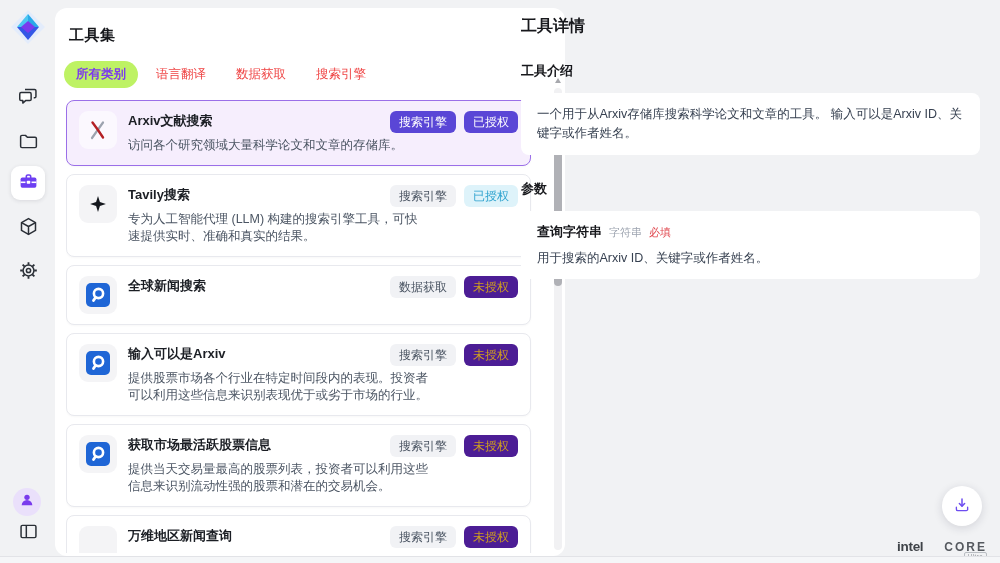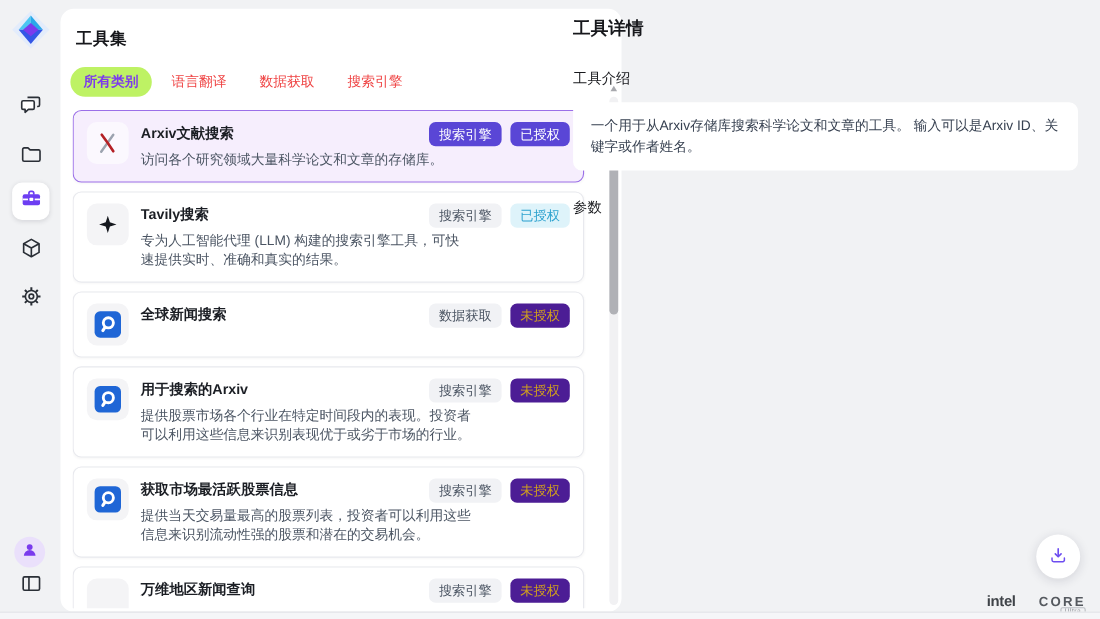--- a/index.html
+++ b/index.html
@@ -44,21 +44,21 @@
   .b-yellow{ background:#4c1d95; color:#cf9f1f; }
   .card-desc { font-size:12.5px; color:#4b5563; line-height:17.5px; margin-top:4px; max-width:300px; }
   
   .scrollbar { position:absolute; right:3px; top:80px; bottom:6px; width:8px; }
   .scroll-arrow { position:absolute; top:-10px; left:1px; width:0; height:0; border-left:3.5px solid transparent; border-right:3.5px solid transparent; border-bottom:5px solid #a7a8ad; }
   .scroll-track { position:absolute; inset:0; background:#f1f1f3; border-radius:4px; }
   .scroll-thumb { position:absolute; left:0; top:8px; width:8px; height:190px; background:#b0b1b6; border-radius:4px; }
   
   .detail { position:absolute; left:513px; right:0; top:0; bottom:7px; padding:16px 20px 0 8px; }
   .detail-title { font-size:16px; font-weight:bold; }
-  .section-heading { font-size:13px; font-weight:normal; margin-top:25px; }
+  .section-heading { font-size:13px; font-weight:bold; margin-top:25px; }
   .white-box { background:#fff; border-radius:8px; margin-top:13px; padding:12px 16px; }
   .intro-text { font-size:12.5px; color:#374151; line-height:1.5; }
   .param-line { display:flex; align-items:baseline; gap:7px; }
   .param-name { font-size:13px; font-weight:bold; color:#17181c; }
   .param-type { font-size:11px; color:#9ca3af; }
   .param-required { font-size:11px; color:#e0484f; }
   .param-desc { font-size:12.5px; color:#374151; margin-top:9px; }
   
   .fab { position:absolute; right:18px; bottom:37px; width:40px; height:40px; border-radius:50%; background:#fff; box-shadow:0 2px 10px rgba(30,30,60,.14); display:flex; align-items:center; justify-content:center; cursor:pointer; border:none; }
   .fab svg { width:18px; height:18px; }
@@ -209,21 +209,21 @@
   <div class="card">
     <div class="tile">
           <svg width="26" height="26" viewBox="0 0 26 26">
             <rect x="1" y="1" width="24" height="24" rx="5" fill="#1f66d6"></rect>
             <circle cx="13.5" cy="11.5" r="4.6" fill="none" stroke="#fff" stroke-width="2.6"></circle>
             <path d="M10.5 15.5l-2 3" stroke="#fff" stroke-width="2.8" stroke-linecap="round"></path>
           </svg>
         </div>
     <div class="card-main">
       <div class="card-top">
-        <div class="card-title">用于搜索的Arxiv</div>
+        <div class="card-title">输入可以是Arxiv</div>
         <div class="card-badges">
           <span class="badge cat b-gray">搜索引擎</span>
           <span class="badge auth b-yellow">未授权</span>
         </div>
       </div>
       <div class="card-desc">提供股票市场各个行业在特定时间段内的表现。投资者可以利用这些信息来识别表现优于或劣于市场的行业。</div>
     </div>
   </div>
 
   <div class="card">
@@ -270,20 +270,28 @@
 
 <div class="detail">
   <div class="detail-title">工具详情</div>
 
   <div class="section-heading">工具介绍</div>
   <div class="white-box">
     <div class="intro-text">一个用于从Arxiv存储库搜索科学论文和文章的工具。 输入可以是Arxiv ID、关键字或作者姓名。</div>
   </div>
 
   <div class="section-heading">参数</div>
+  <div class="white-box">
+    <div class="param-line">
+      <span class="param-name">查询字符串</span>
+      <span class="param-type">字符串</span>
+      <span class="param-required">必填</span>
+    </div>
+    <div class="param-desc">用于搜索的Arxiv ID、关键字或作者姓名。</div>
+  </div>
 </div>
 
 <button class="fab">
   <span><svg viewBox="0 0 24 24" fill="none" stroke="#6d4df0" stroke-width="2" stroke-linecap="round" stroke-linejoin="round">
     <path d="M12 4v9"></path>
         <path d="M8.5 10L12 13.5 15.5 10"></path>
     <path d="M4.5 15v2.5A2 2 0 0 0 6.5 19.5h11a2 2 0 0 0 2-2.5V15" stroke-width="1.8"></path>
   </svg></span>
 </button>
 

